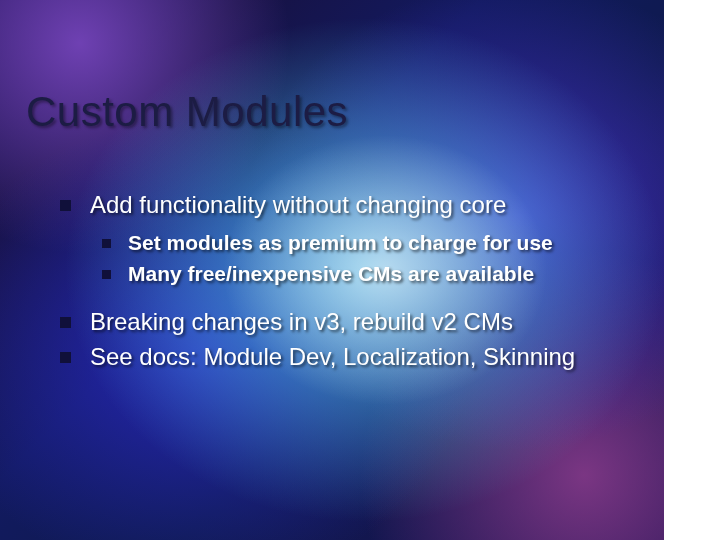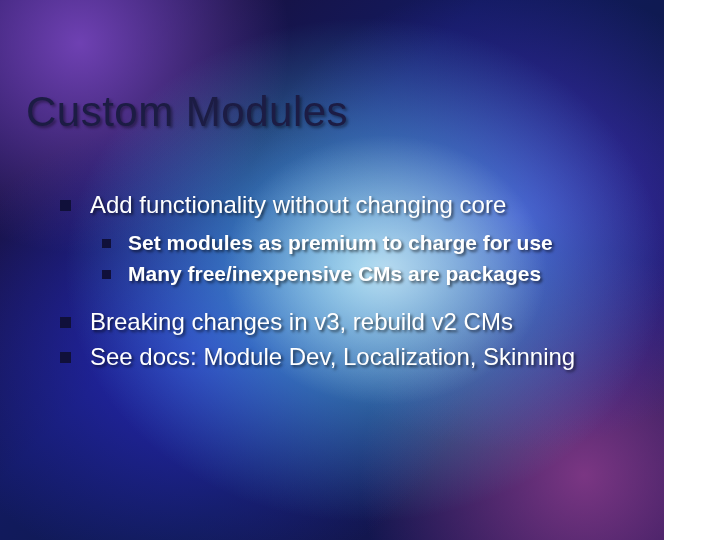--- a/index.html
+++ b/index.html
@@ -96,21 +96,21 @@
 <body>
 
 <div class="slide">
   <div class="title">Custom Modules</div>
   <div class="content">
     <ul>
       <li class="level1">Add functionality without changing core</li>
     </ul>
     <ul class="sub">
       <li class="level2">Set modules as premium to charge for use</li>
-      <li class="level2">Many free/inexpensive CMs are packages</li>
+      <li class="level2">Many free/inexpensive CMs are available</li>
     </ul>
     <div class="gap"></div>
     <ul>
       <li class="level1">Breaking changes in v3, rebuild v2 CMs</li>
       <li class="level1">See docs: Module Dev, Localization, Skinning</li>
     </ul>
   </div>
 </div>
 
 </body></html>

